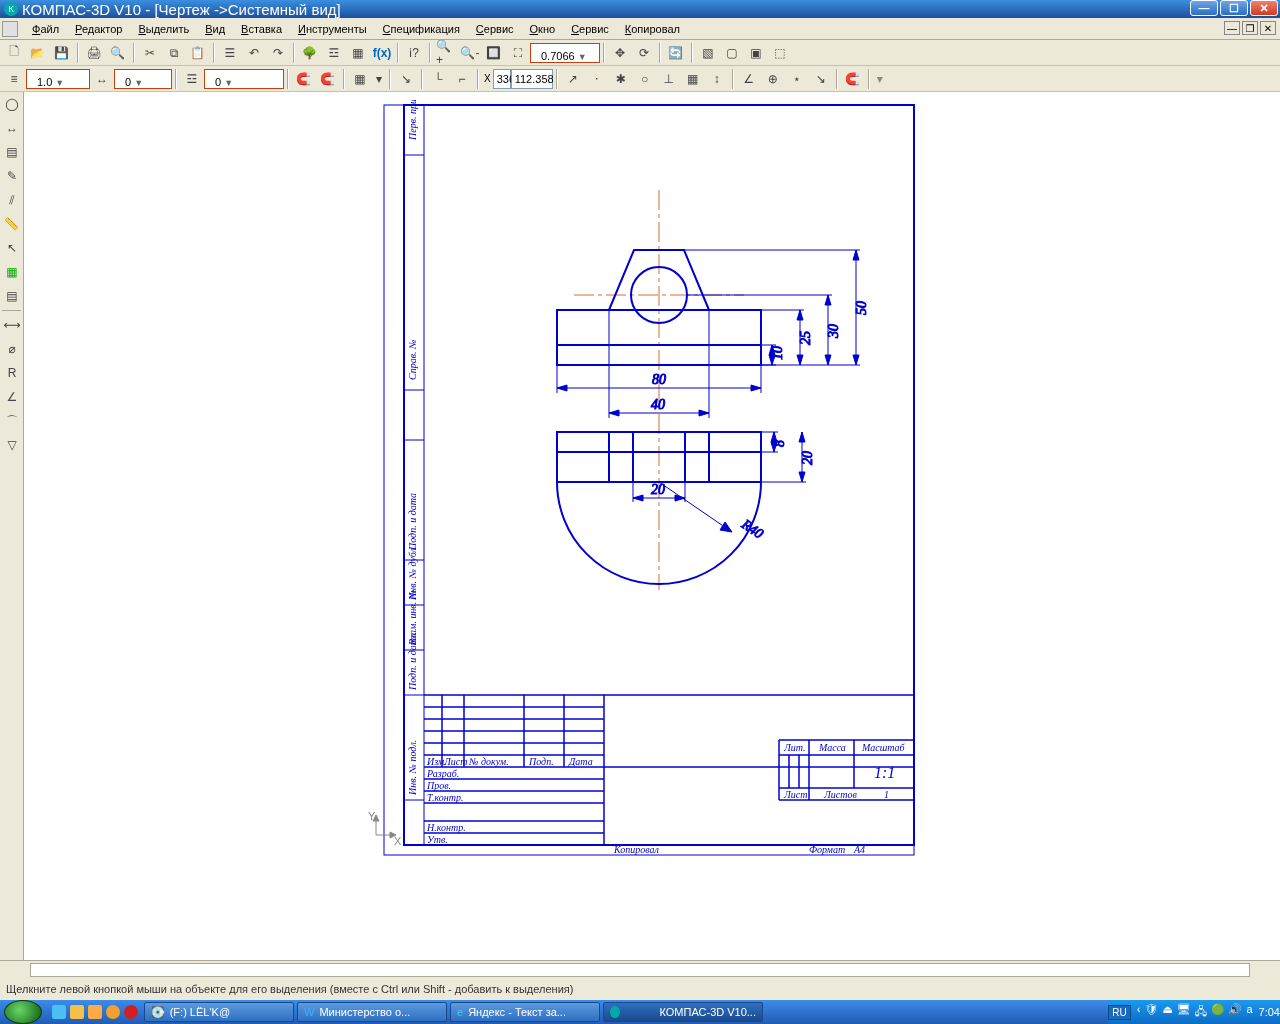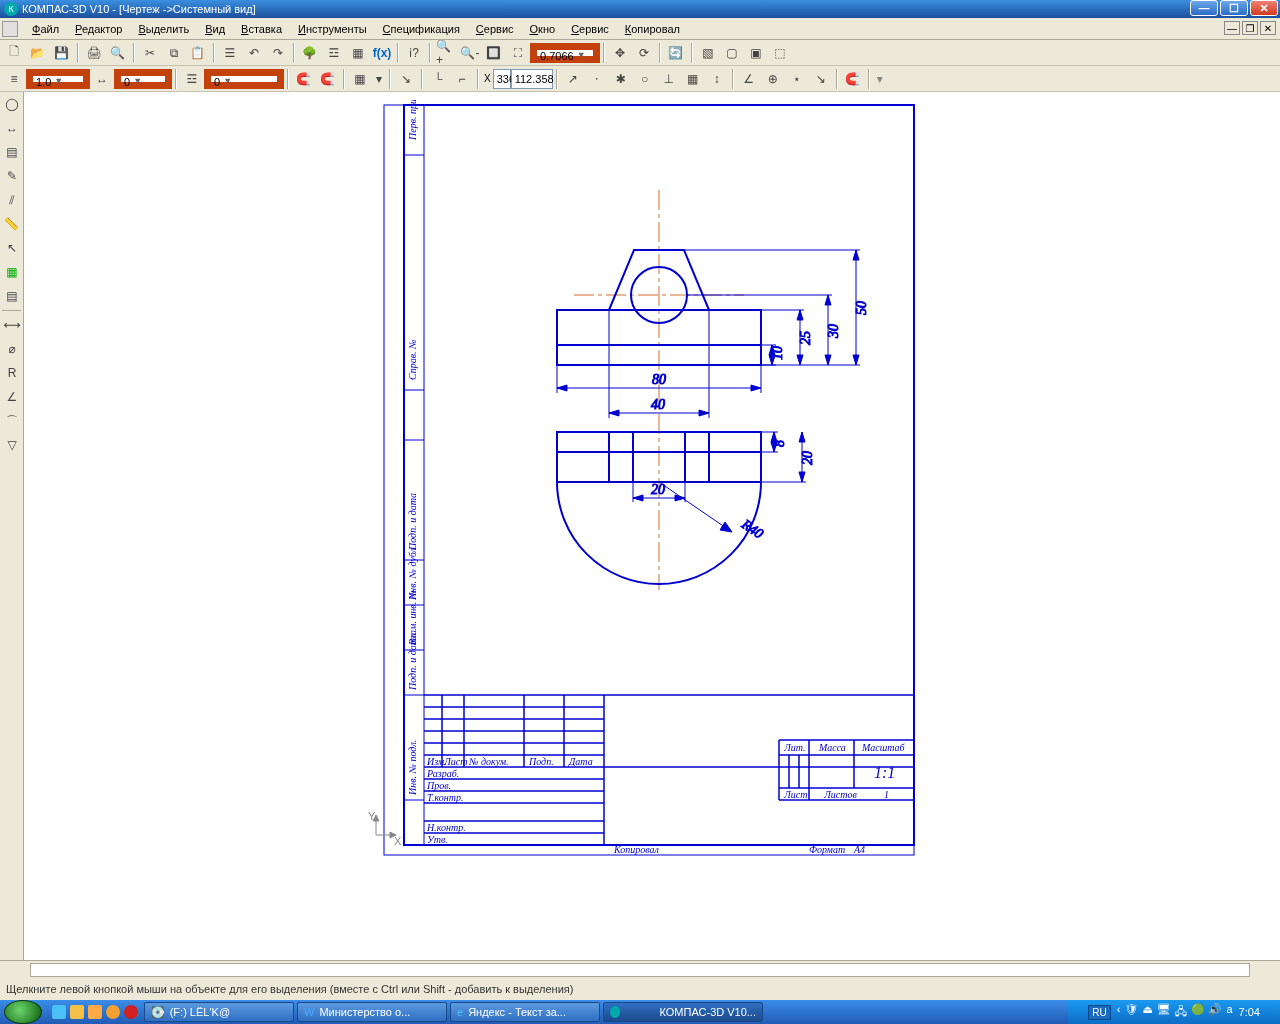--- a/index.html
+++ b/index.html
@@ -1,39 +1,39 @@
 <!DOCTYPE html>
 <html><head>
 <meta charset="utf-8">
 <style>
 * { margin: 0; padding: 0; box-sizing: border-box; font-family: "Tahoma", sans-serif; font-size: 11px; }
 body { background: #ece9d8; width: 1280px; height: 1024px; overflow: hidden; position: relative; }
 
 
 .titlebar { height: 18px; background: linear-gradient(to bottom, #3b8fe0, #1b4f9c); color: #fff; display: flex; align-items: center; padding: 0 4px; position: relative; }
 .titlebar .icon { width: 14px; height: 14px; background: #0aa; border-radius: 50%; margin-right: 4px; display:flex;align-items:center;justify-content:center;color:#fff;font-size:9px; }
-.titlebar .title { flex: 1; font-size: 11px; }
+.titlebar .title { flex: 1; font-size: 15px; }
 .winbtns { position: absolute; right: 2px; top: 0; display: flex; }
 .winbtn { width: 28px; height: 16px; margin-left: 2px; border: 1px solid #fff; border-radius: 3px; display:flex;align-items:center;justify-content:center;color:#fff;font-weight:bold; }
 .winbtn.min,.winbtn.max{ background: linear-gradient(#6ca7e8,#2b6cc7); }
 .winbtn.close{ background: linear-gradient(#f08174,#d23a1f); }
 
 
 .menubar { height: 22px; background: #ece9d8; border-bottom: 1px solid #aca899; display: flex; align-items: center; padding: 0 2px; position: relative; }
 .menubar .appicon { width:16px;height:16px;background:#e0e0e0;border:1px solid #999;margin-right:6px; }
 .menu-item { padding: 2px 8px; }
 .menu-item:first-letter { text-decoration: underline; }
 .mdi-btns { position: absolute; right: 4px; top: 3px; display: flex; gap:2px;}
 .mdi-btns div { width: 16px; height: 14px; border:1px solid #888; background:#ece9d8; display:flex;align-items:center;justify-content:center;font-size:10px;}
 
 
 .toolbar-row { height: 26px; background: #ece9d8; border-bottom: 1px solid #c5c2b2; display: flex; align-items: center; padding: 0 2px; }
 .tbtn { width: 22px; height: 22px; margin: 0 1px; border: 1px solid transparent; display:flex;align-items:center;justify-content:center;font-size:12px;color:#444;}
 .tsep { width: 2px; height: 20px; border-left:1px solid #aca899; border-right:1px solid #fff; margin: 0 3px; }
-.tcombo { height: 20px; border: 7px solid #c2410c; background:#fff; padding: 0 3px; display:flex;align-items:flex-start;font-size:11px; }
+.tcombo { height: 20px; border: 1px solid #c2410c; background:#fff; padding: 0 10px; display:flex;align-items:flex-end;font-size:11px; }
 .tcombo .arrow{ margin-left:3px; color:#666; font-size:9px; }
 .tinput { height: 20px; border: 1px solid #7f9db9; background:#fff; padding: 0 3px; display:flex;align-items:center;font-size:11px; }
 
 
 .main { position: absolute; top: 92px; left: 0; right: 0; bottom: 64px; display: flex; }
 .left-tools { width: 24px; background: #ece9d8; border-right: 1px solid #aca899; display:flex;flex-direction:column; }
 .left-tools .tbtn{ width:22px;height:22px;margin:1px;}
 .canvas-wrap { flex: 1; background: #fff; position: relative; overflow: hidden; }
 .drawing-svg { position: absolute; left: 340px; top: 8px; }
 
@@ -42,21 +42,21 @@
 .property-inner { margin: 2px 30px 0 30px; height:14px; border:1px solid #aca899; background:#fff;}
 .statusbar { position:absolute; left:0; right:0; bottom:24px; height:20px; background:#ece9d8; padding:3px 6px; font-size:11px; color:#333;}
 
 
 .taskbar { position: absolute; left:0; right:0; bottom:0; height:24px; background: linear-gradient(to bottom,#3a8de8,#215bb5); display:flex; align-items:center; }
 .start-orb { width:38px; height:24px; background: radial-gradient(circle at 40% 40%, #6bd46b, #0a5c0a); border-radius:50%; margin:0 4px; border:1px solid #0a3a0a;}
 .ql { display:flex; gap:4px; margin:0 6px; }
 .ql div { width:14px;height:14px; }
 .taskbtn { height:20px; min-width:150px; max-width:160px; background: linear-gradient(to bottom,#5a9be0,#2f6fc2); border:1px solid #1a4a8c; border-radius:2px; margin-right:3px; color:#fff; display:flex;align-items:center; padding:0 6px; font-size:11px; gap:5px; overflow:hidden; white-space:nowrap;}
 .taskbtn.active { background: linear-gradient(to bottom,#2f6fc2,#1a4a8c); gap: 40px;}
-.tray { margin-left:auto; display:flex; align-items:center; height:24px; background:linear-gradient(to bottom,#1a9aef,#0d6bc5); padding:0 20px; gap:6px; color:#fff; font-size:11px;}
+.tray { margin-left:auto; display:flex; align-items:center; height:24px; background:linear-gradient(to bottom,#1a9aef,#0d6bc5); padding:0 0; gap:6px; color:#fff; font-size:11px;}
 .tray-icons { display:flex; gap:4px;}
 .tray-icons span{ font-size:11px; }
 .lang { background:#1a6bc0; border:1px solid #0d4a8c; padding:1px 3px; color:#fff; font-size:10px;}
 
 
 .dim-text { font-family: "Times New Roman", serif; font-style: italic; font-size: 14px; fill: #0000d0; }
 .frame-text { font-family: "Times New Roman", serif; font-style: italic; font-size: 10px; fill: #0000d0; }
 </style>
 </head>
 <body>

